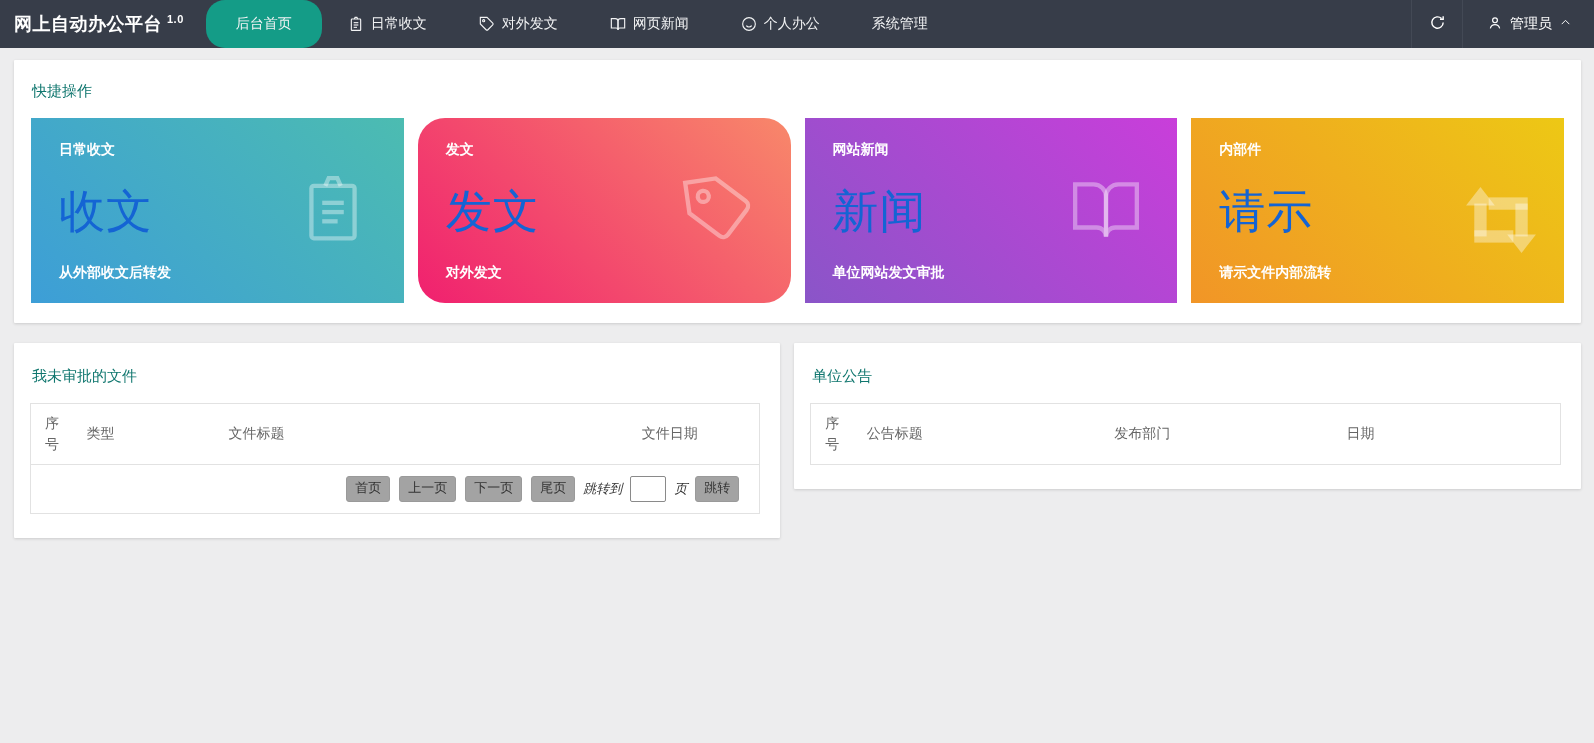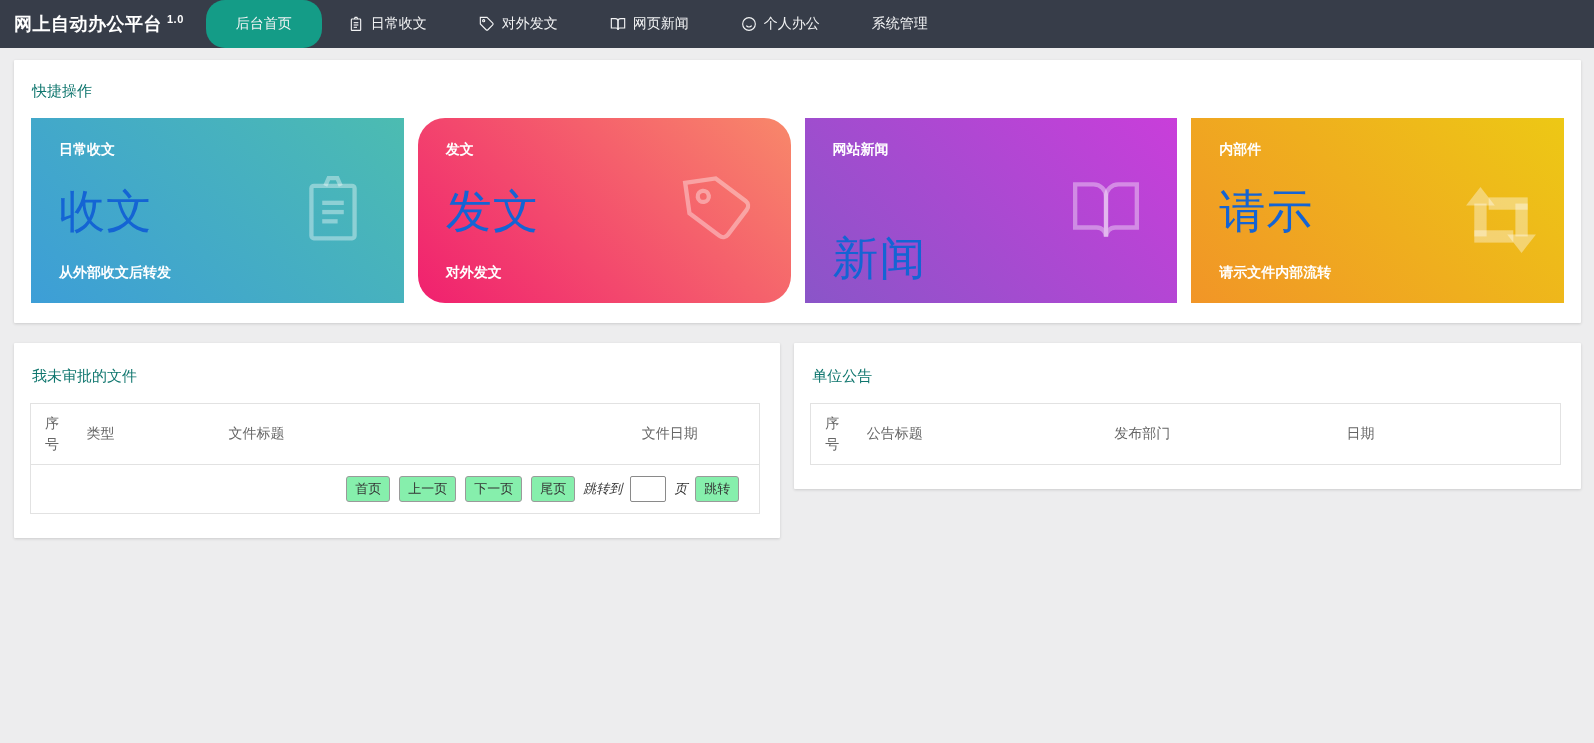--- a/index.html
+++ b/index.html
@@ -73,23 +73,23 @@
   th.col-seq { width:46px; line-height:21px; padding-left:14px;margin-left:40px; }
   .lp-col-type { width:142px; }
   .lp-col-date { width:128px; }
   .rp-col-title { width:33%; }
   .rp-col-dept { width:31%; }
   .pagination-row td {
     border-top:1px solid #e2e2e2; padding:11px 20px 11px 10px; height:46px;
   }
   .pagination { display:flex; justify-content:flex-end; align-items:center; gap:9px; font-size:13px; color:#333; }
   .pg-btn {
-    background:#86efac; border:1px solid #9a9a9a; border-radius:3px; color:#333;
+    background:#a3a3a3; border:1px solid #9a9a9a; border-radius:3px; color:#333;
     font-size:13px; padding:4px 8px; cursor:pointer; line-height:1.2;
-    font-family:Liberation Serif, serif; white-space:nowrap;
+    font-family:Liberation Mono, monospace; white-space:nowrap;
   }
   .pg-input {
     width:36px; height:26px; border:1px solid #8a8a8a; border-radius:2px;
     font-size:13px; text-align:center; font-family:inherit;
   }
   .pg-text { margin:0 -1px;font-style:italic; }
 </style>
 </head>
 <body>
 
@@ -142,20 +142,44 @@
             <line x1="15" y1="9" x2="15.01" y2="9" stroke-width="2.4"></line>
           </svg>
       </span>
       <span>个人办公</span>
     </div>
     <div class="nav-item">
       <span>系统管理</span>
     </div>
   </div>
 
+  <div class="nav-right">
+    <div class="refresh-box">
+      <span>
+        <svg viewBox="0 0 24 24">
+            <path d="M20 12a8 8 0 1 1-2.3-5.6"></path>
+            <polyline points="20 3 20 7.5 15.5 7.5" fill="none"></polyline>
+          </svg>
+      </span>
+    </div>
+    <div class="user-box">
+      <span>
+        <svg viewBox="0 0 24 24" width="16" height="16">
+            <circle cx="12" cy="8" r="3.6"></circle>
+            <path d="M5 20c1.2-4 4-5.5 7-5.5S17.8 16 19 20"></path>
+          </svg>
+      </span>
+      <span>管理员</span>
+      <span>
+        <svg viewBox="0 0 24 24" width="13" height="13">
+            <polyline points="5 15 12 8 19 15" fill="none"></polyline>
+          </svg>
+      </span>
+    </div>
+  </div>
 </div>
 
 <div class="content">
 
   <div class="panel qa-panel">
     <div class="panel-title">快捷操作</div>
     <div class="cards">
 
       <div class="card" style="background: linear-gradient(45deg, rgb(61, 158, 215), rgb(76, 188, 177));">
         <div class="card-category">日常收文</div>
@@ -180,20 +204,21 @@
           <svg viewBox="0 0 24 24" style="transform:rotate(-8deg)">
               <path d="M20.6 13.4l-7.2 7.2a2 2 0 0 1-2.8 0L2 12V2h10l8.6 8.6a2 2 0 0 1 0 2.8z"></path>
               <circle cx="7.2" cy="7.2" r="1.8"></circle>
             </svg>
         </div>
       </div>
 
       <div class="card" style="background: linear-gradient(45deg, rgb(138, 85, 200), rgb(201, 62, 218));">
         <div class="card-category">网站新闻</div>
         <div class="card-big">新闻</div>
+        <div class="card-desc">单位网站发文审批</div>
         <div class="card-icon outline">
           <svg viewBox="0 0 24 24">
               <path d="M2 4h6a4 4 0 0 1 4 4v13a3 3 0 0 0-3-3H2z"></path>
               <path d="M22 4h-6a4 4 0 0 0-4 4v13a3 3 0 0 1 3-3h7z"></path>
             </svg>
         </div>
       </div>
 
       <div class="card" style="background: linear-gradient(45deg, rgb(241, 149, 39), rgb(237, 200, 21));">
         <div class="card-category">内部件</div>

